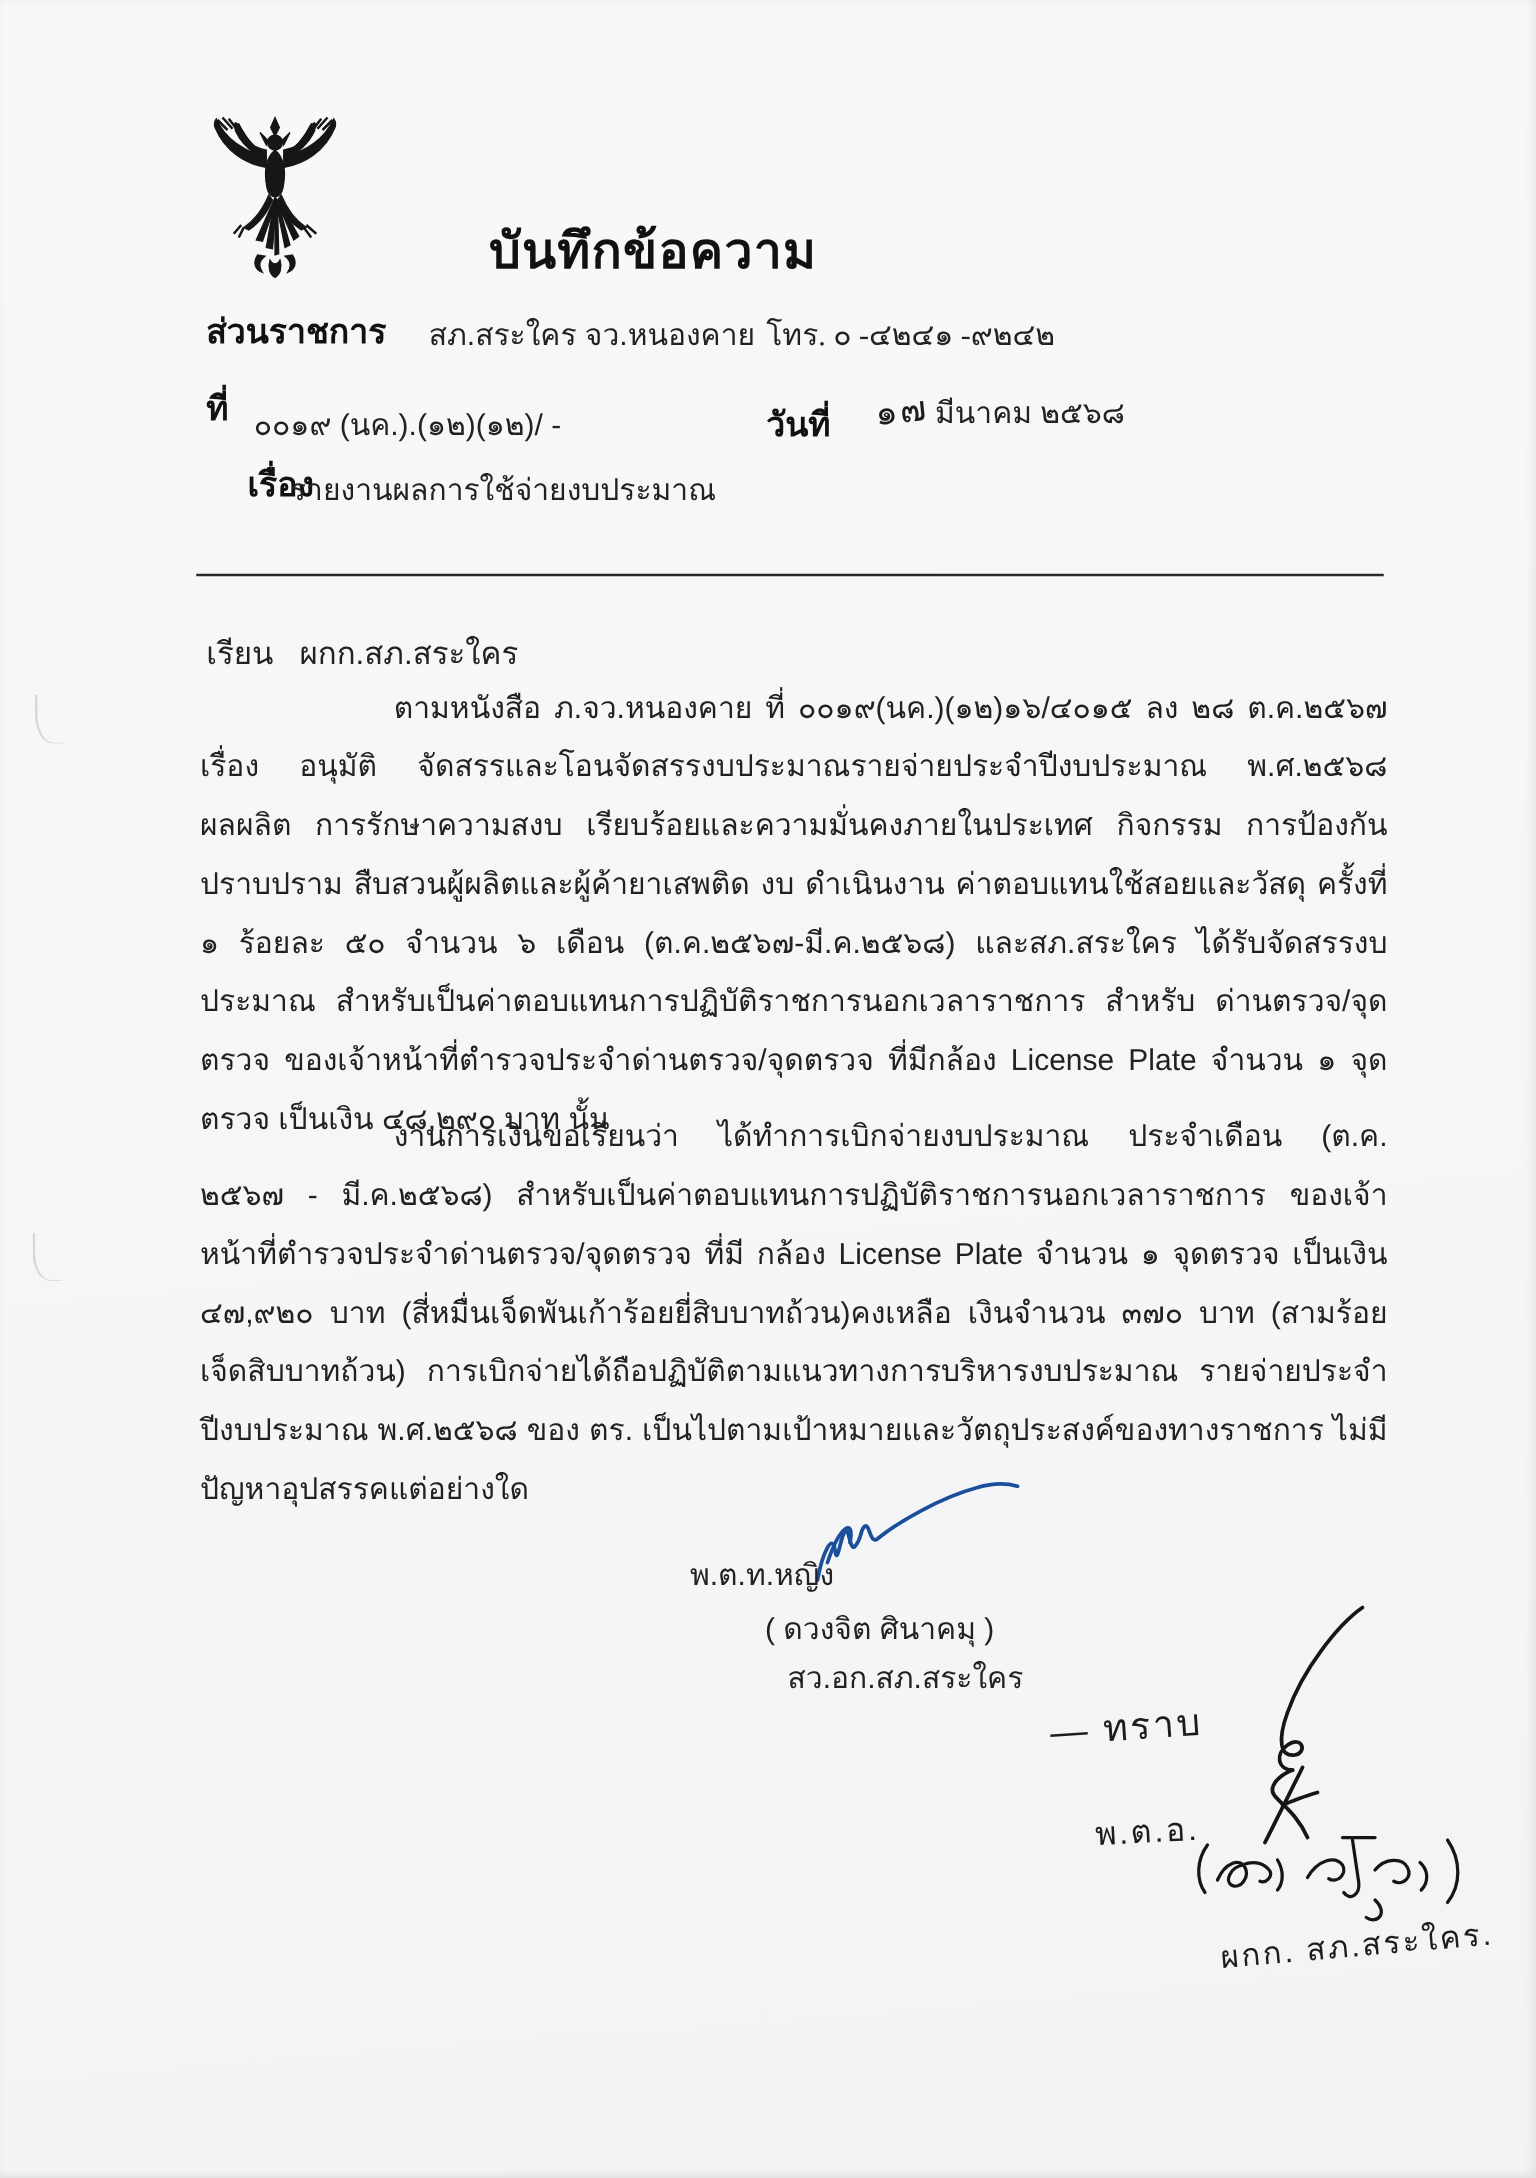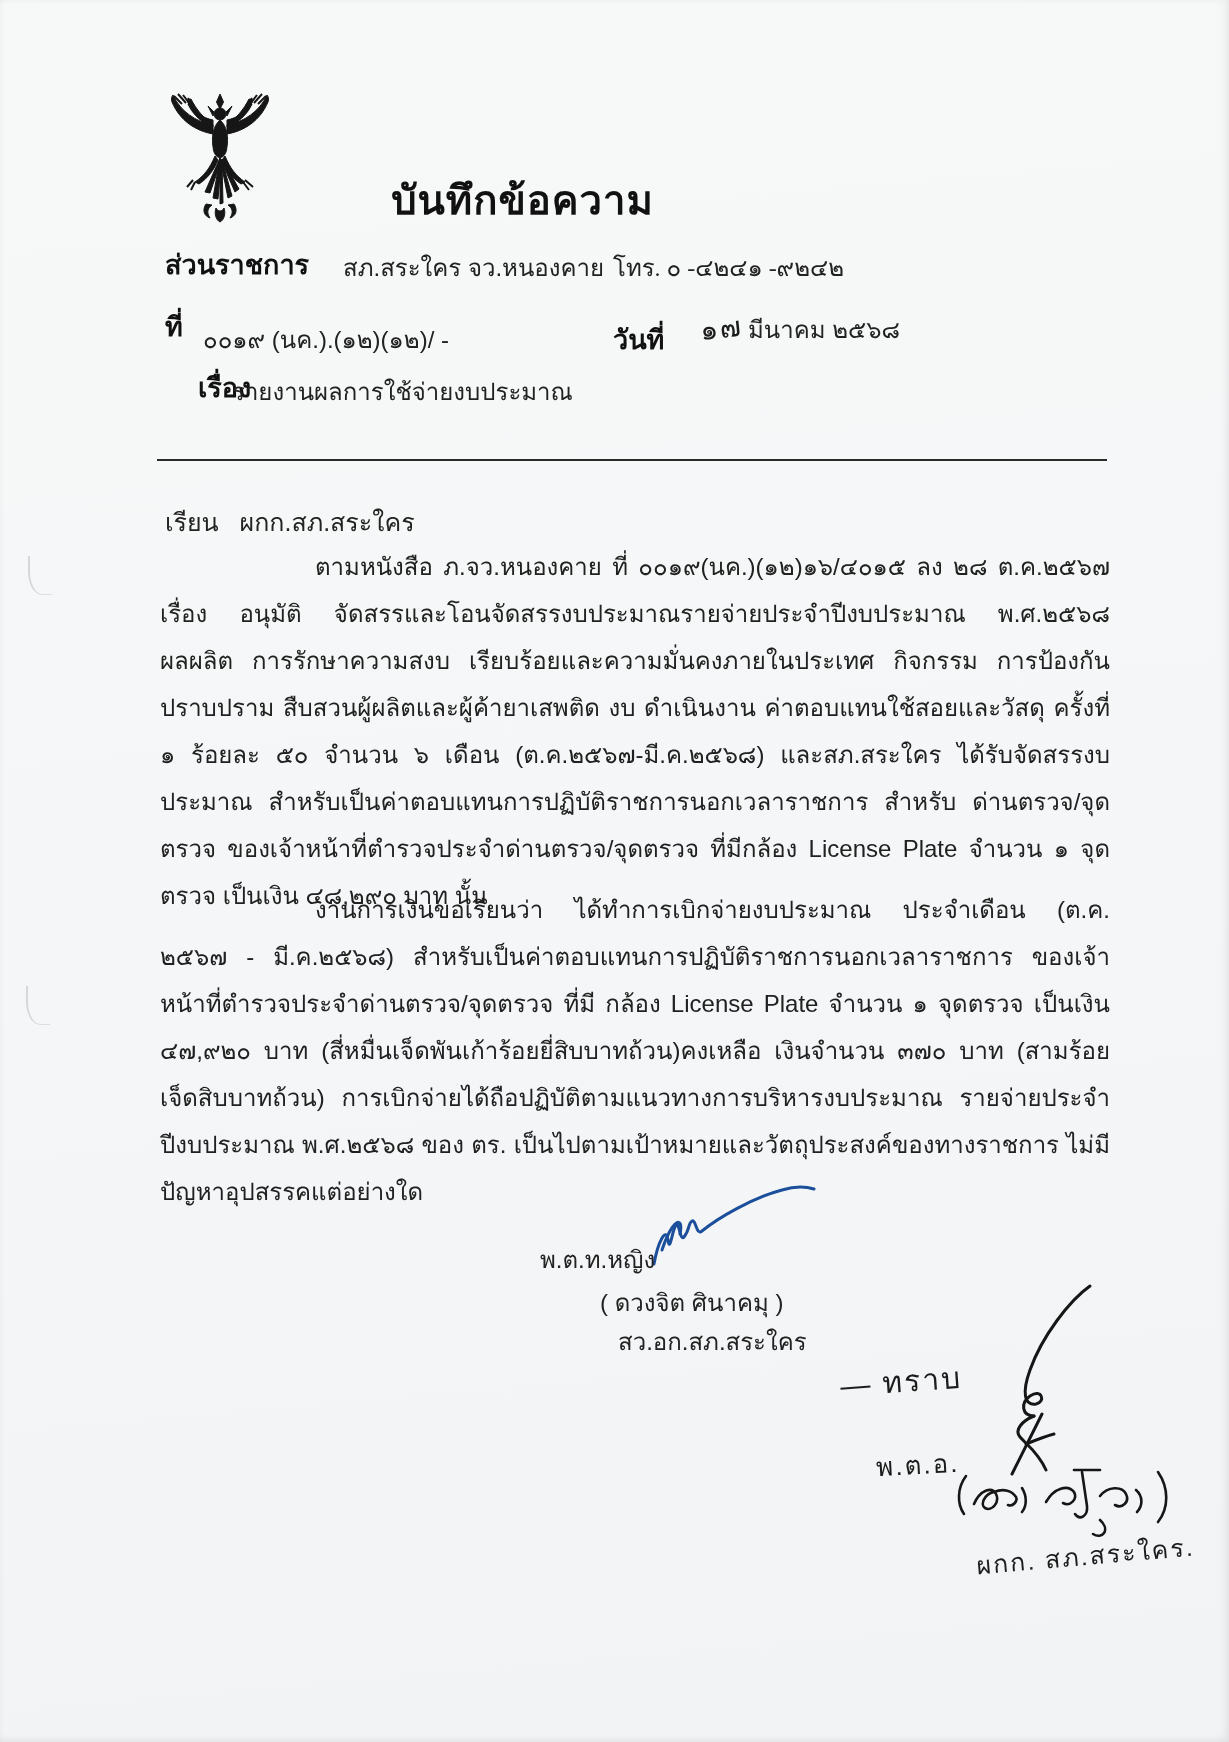--- a/index.html
+++ b/index.html
@@ -27,21 +27,21 @@
     left:160px;width:950px;
     font-size:24px;line-height:47px;
     text-align:justify;color:#212121;
   }
   .indent{text-indent:155px;}
   .handw{
     font-size:27px;color:#1c1c1c;
     transform:rotate(-3deg);
     letter-spacing:2px;
   }
-  .sig-line{font-size:24px;color:#222;}
+  .sig-line{font-size:24px;color:#222;margin-left:12px;}
   .artifact{
     width:22px;height:38px;
     border-left:2px solid #cdd1d4;
     border-bottom:1px solid #d6dadc;
     border-radius:0 0 0 60%;
     opacity:.8;
   }
   svg{display:block;}
 </style>
 </head>

